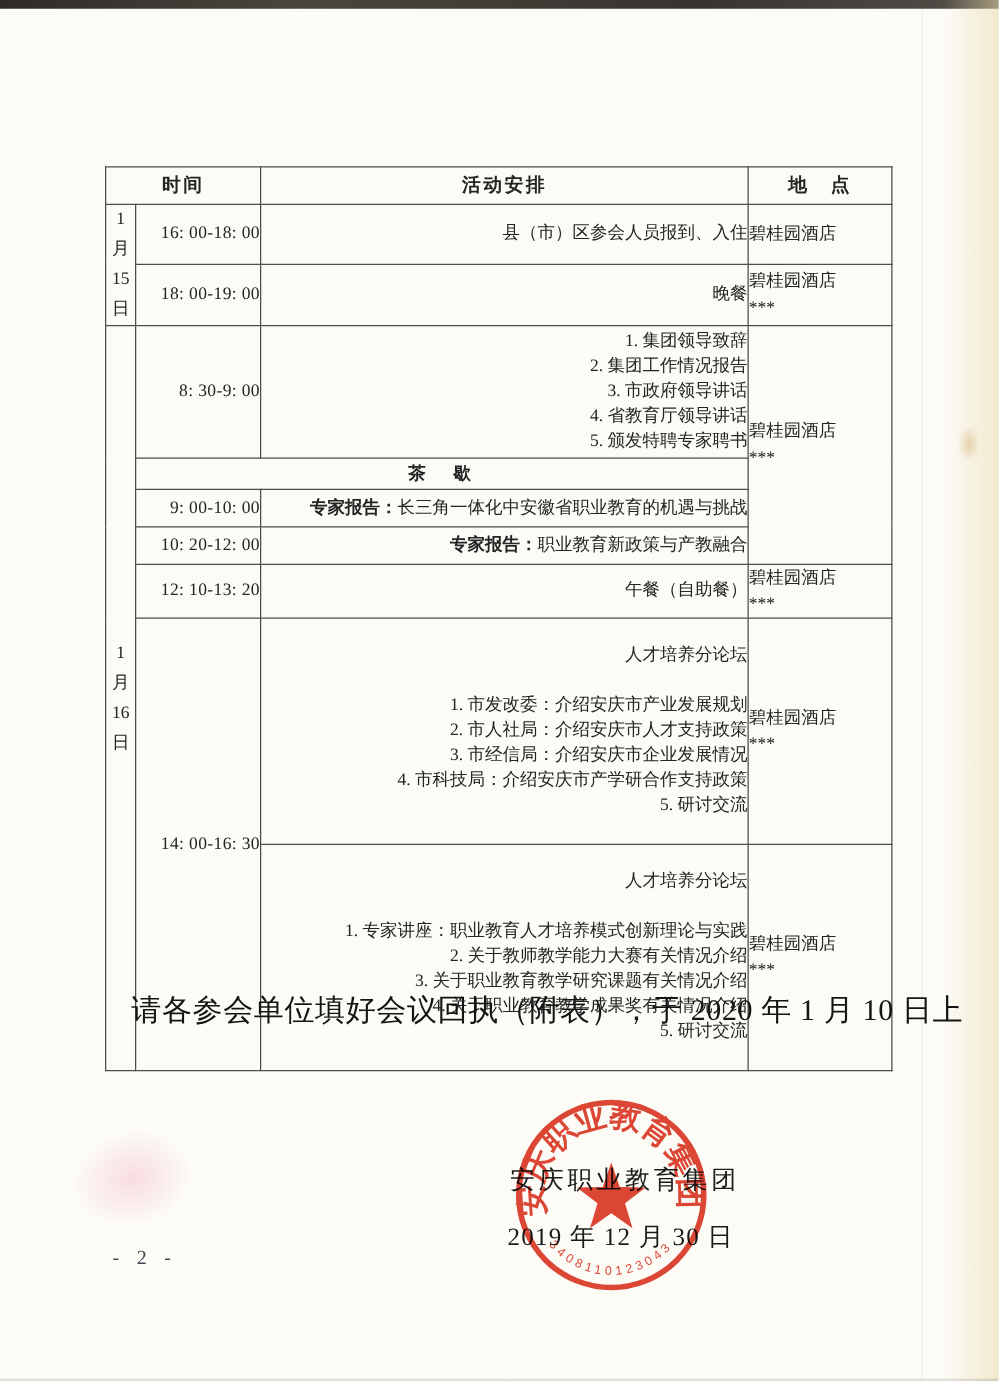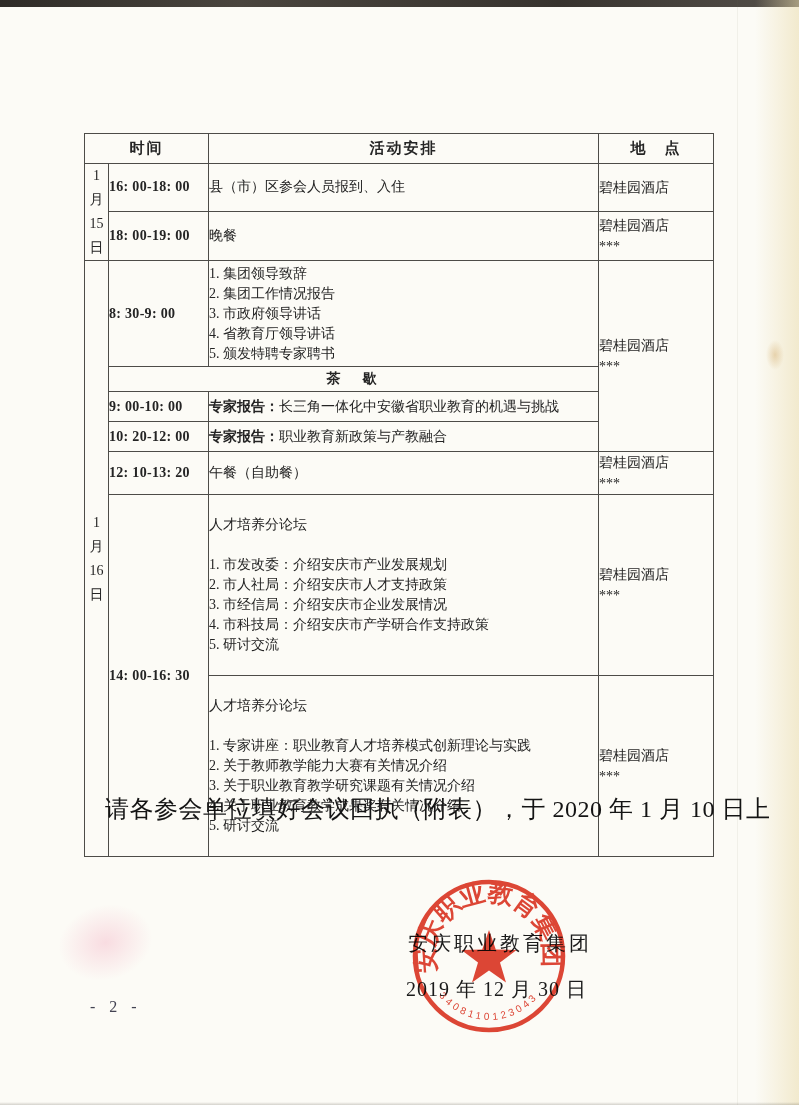--- a/index.html
+++ b/index.html
@@ -58,22 +58,22 @@
   .h-open{height:106px;}
   .h-tea{height:25px;font-weight:bold;}
   .h-rep{height:30px;}
   .h-lunch{height:30px;}
   .h-forum1{height:131px;}
   .h-forum2{height:127px;margin-left:20px;}
   .c-date{
     font-size:13px;line-height:24px;text-align:center;
     white-space:pre-line;color:#333;
   }
-  .c-time{text-align:left;letter-spacing:0.3px;white-space:nowrap;font-weight:bold;}
-  .c-act{text-align:left;padding:4px 4px 4px 11px;line-height:20px;white-space:pre-line;}
+  .c-time{text-align:right;letter-spacing:0.3px;white-space:nowrap;}
+  .c-act{text-align:right;padding:4px 4px 4px 11px;line-height:20px;white-space:pre-line;}
   .c-loc{text-align:left;line-height:21px;white-space:pre-line;}
   .c-tea{text-align:center;letter-spacing:4px;}
   .bold{font-weight:bold;}
   .forum-title{line-height:20px;}
   
   .notice{
     position:absolute;left:64px;top:788px;width:662px;
     font-size:24px;color:#141414;letter-spacing:0.5px;
   }
   .notice .ln{line-height:43px;white-space:nowrap;}

